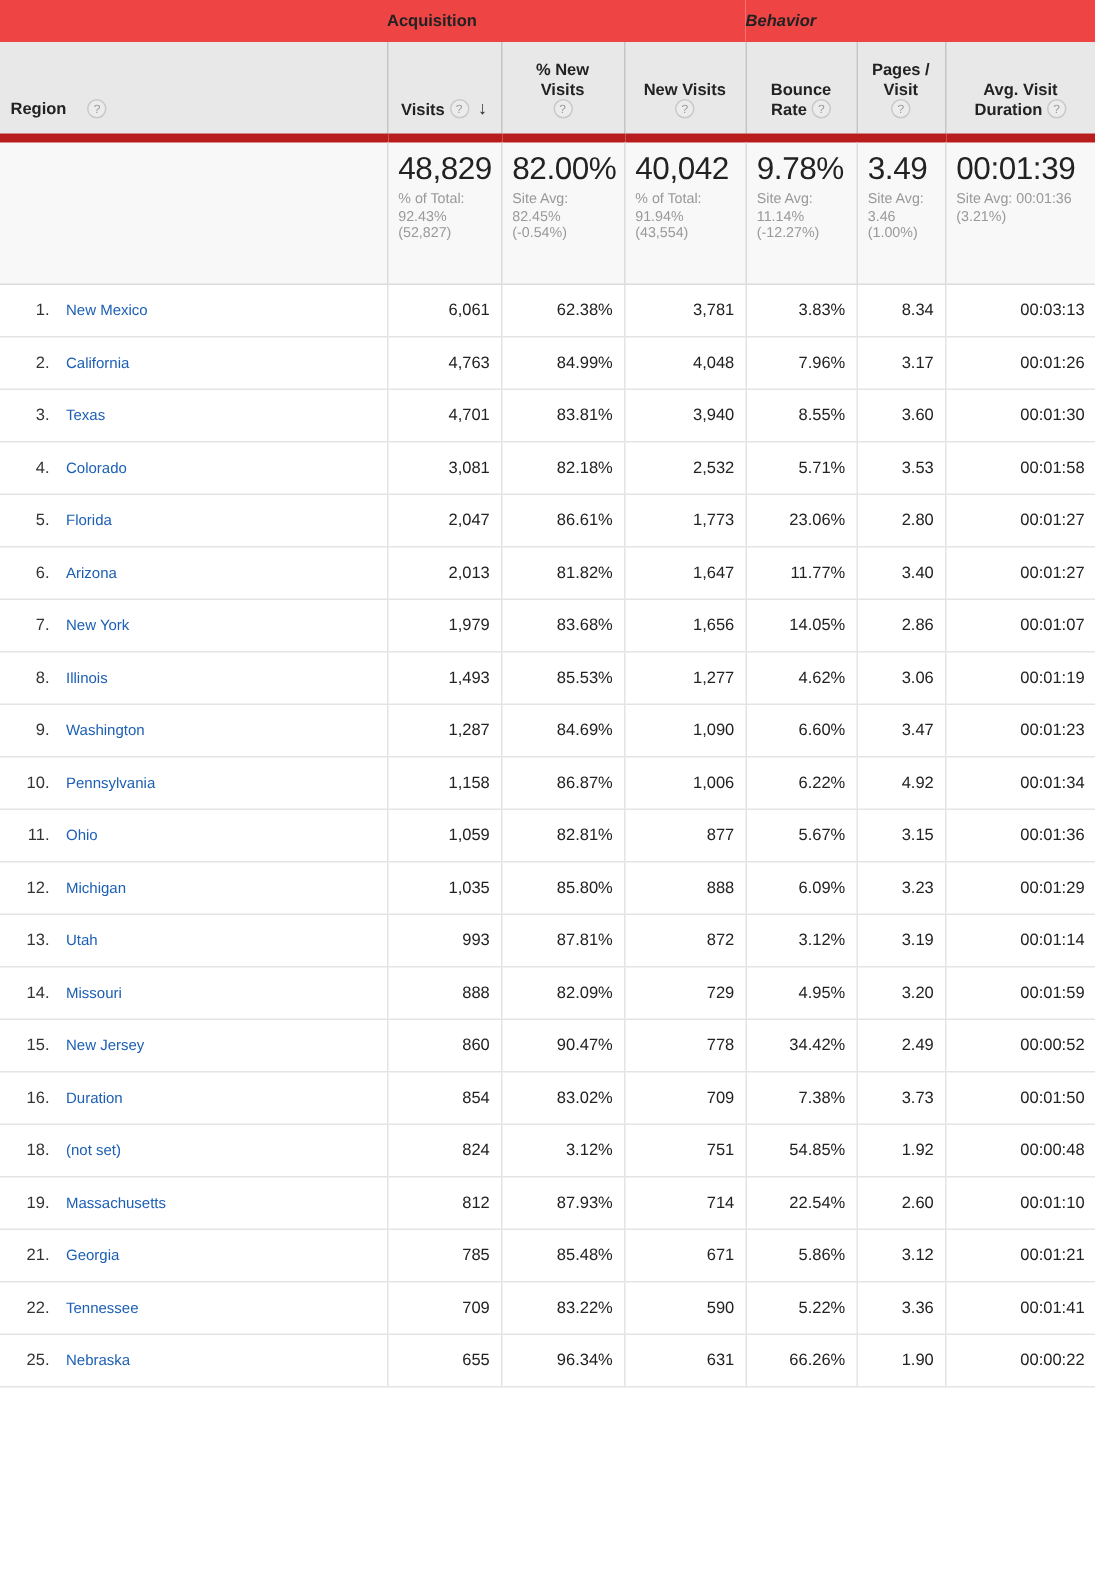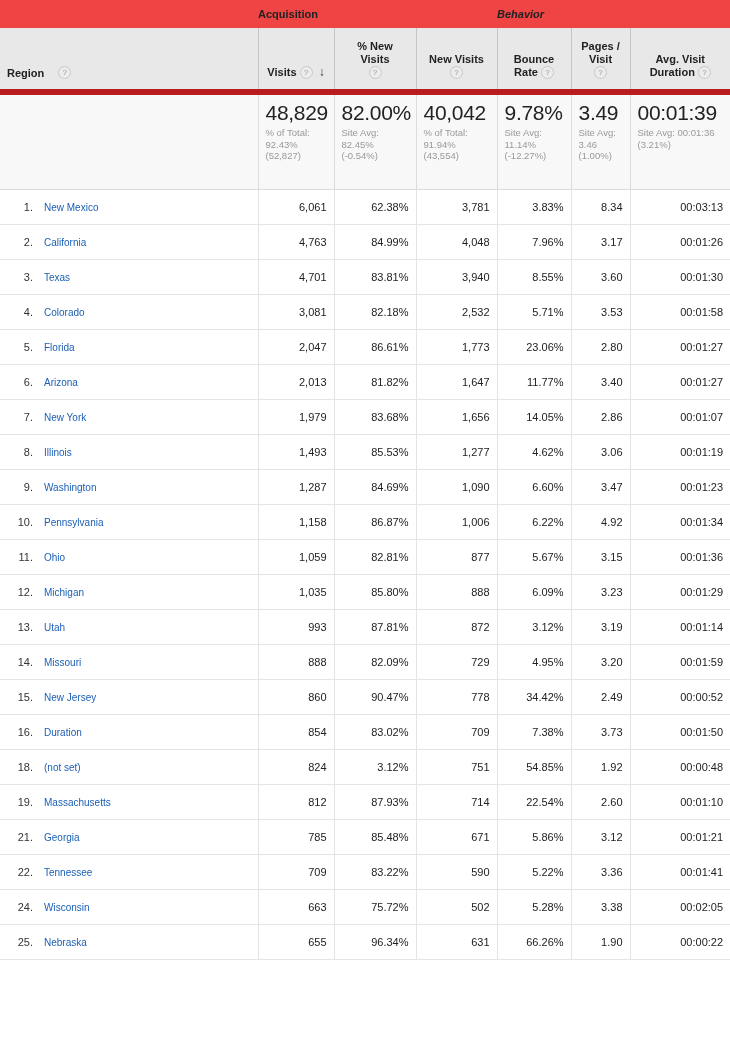--- a/index.html
+++ b/index.html
@@ -547,34 +547,20 @@
         <td class="cell-visits">709</td>
         <td>83.22%</td>
         <td>590</td>
         <td>5.22%</td>
         <td>3.36</td>
         <td>00:01:41</td>
       </tr>
       <tr class="data-row">
         <td class="cell-region">
           <span class="region-cell-inner">
-            <span class="row-index">24.</span>
-            <a class="region-link">Wisconsin</a>
-          </span>
-        </td>
-        <td class="cell-visits">663</td>
-        <td>75.72%</td>
-        <td>502</td>
-        <td>5.28%</td>
-        <td>3.38</td>
-        <td>00:02:05</td>
-      </tr>
-      <tr class="data-row">
-        <td class="cell-region">
-          <span class="region-cell-inner">
             <span class="row-index">25.</span>
             <a class="region-link">Nebraska</a>
           </span>
         </td>
         <td class="cell-visits">655</td>
         <td>96.34%</td>
         <td>631</td>
         <td>66.26%</td>
         <td>1.90</td>
         <td>00:00:22</td>

